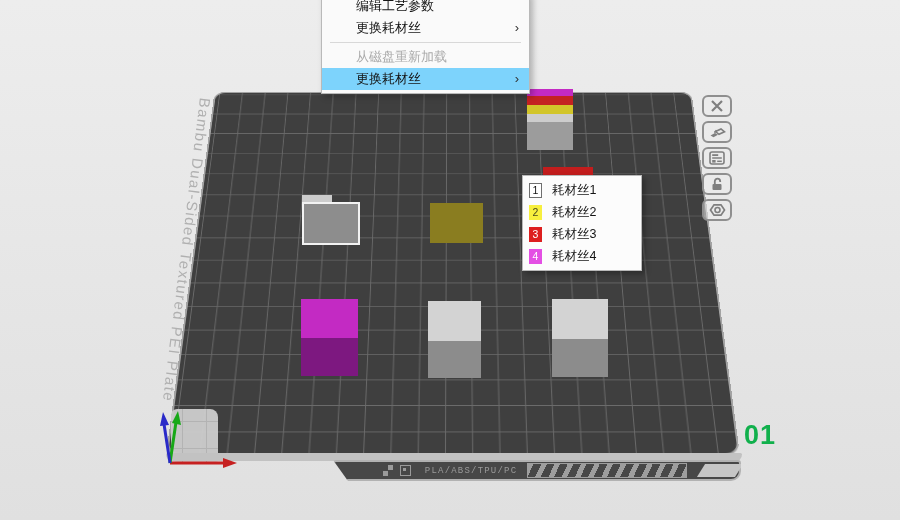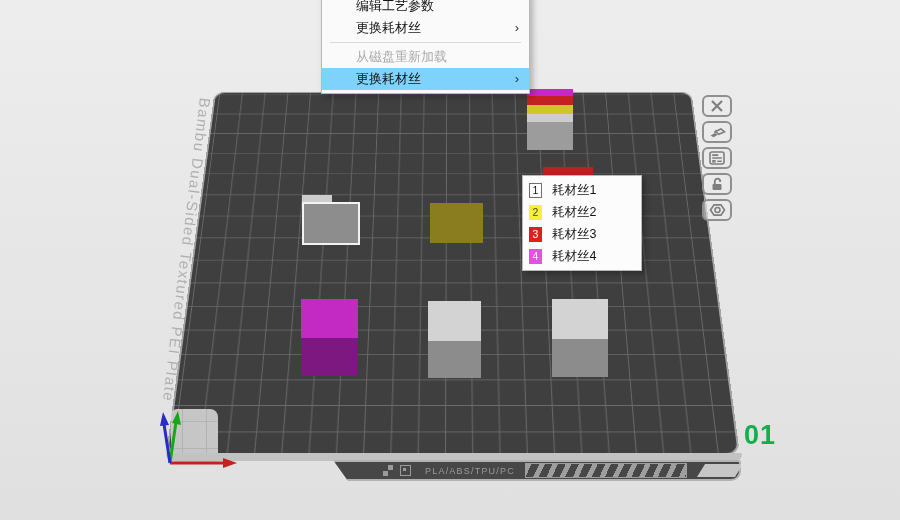--- a/index.html
+++ b/index.html
@@ -47,21 +47,21 @@
     position:absolute;left:333px;top:460px;width:408px;height:21px;z-index:3;
     background:#474747;border:2px solid #b2b2b2;box-sizing:border-box;
     border-radius:3px 3px 10px 4px;
     clip-path:polygon(0 0,100% 0,100% 100%,15px 100%);
     display:flex;align-items:center;
   }
   .band-icon1{width:11px;height:11px;margin-left:48px;
     background:conic-gradient(#9a9a9a 0 25%,#474747 0 50%,#9a9a9a 0 75%,#474747 0);}
   .band-icon2{width:9px;height:9px;margin-left:7px;border:1.5px solid #9a9a9a;position:relative;}
   .band-icon2::after{content:"";position:absolute;left:2px;top:2px;width:3px;height:3px;background:#9a9a9a;}
-  .band-label{margin-left:14px;color:#9a9a9a;font-family:Liberation Sans, sans-serif;
+  .band-label{margin-left:14px;color:#9a9a9a;font-family:Liberation Mono, monospace;
     font-size:9px;letter-spacing:1.2px;}
   .band-hatch{margin-left:10px;width:168px;height:13px;border:1px solid #9e9e9e;
     background:repeating-linear-gradient(115deg,#9e9e9e 0 5px,#474747 5px 12px);}
   .band-tab{margin-left:14px;width:40px;height:13px;background:#c6c6c6;transform:skewX(-32deg);}
   .plate-number{
     position:absolute;left:744px;top:420px;z-index:4;
     font-size:27px;font-weight:bold;letter-spacing:1px;
   }
   
   .cube{position:absolute;z-index:3;}

